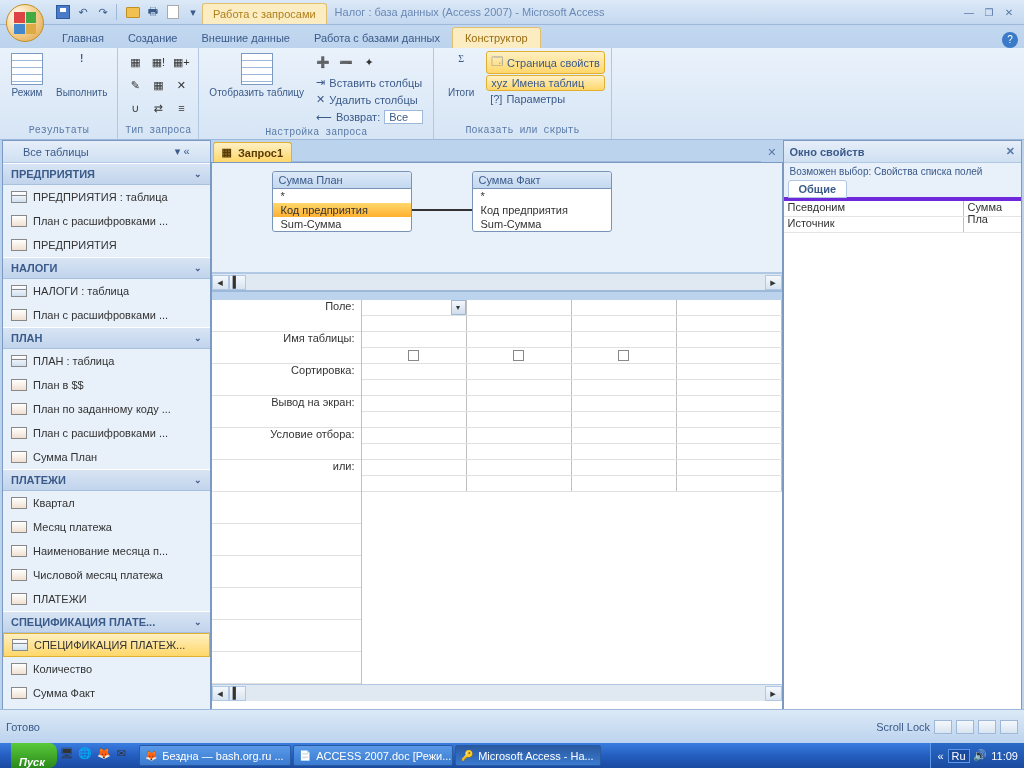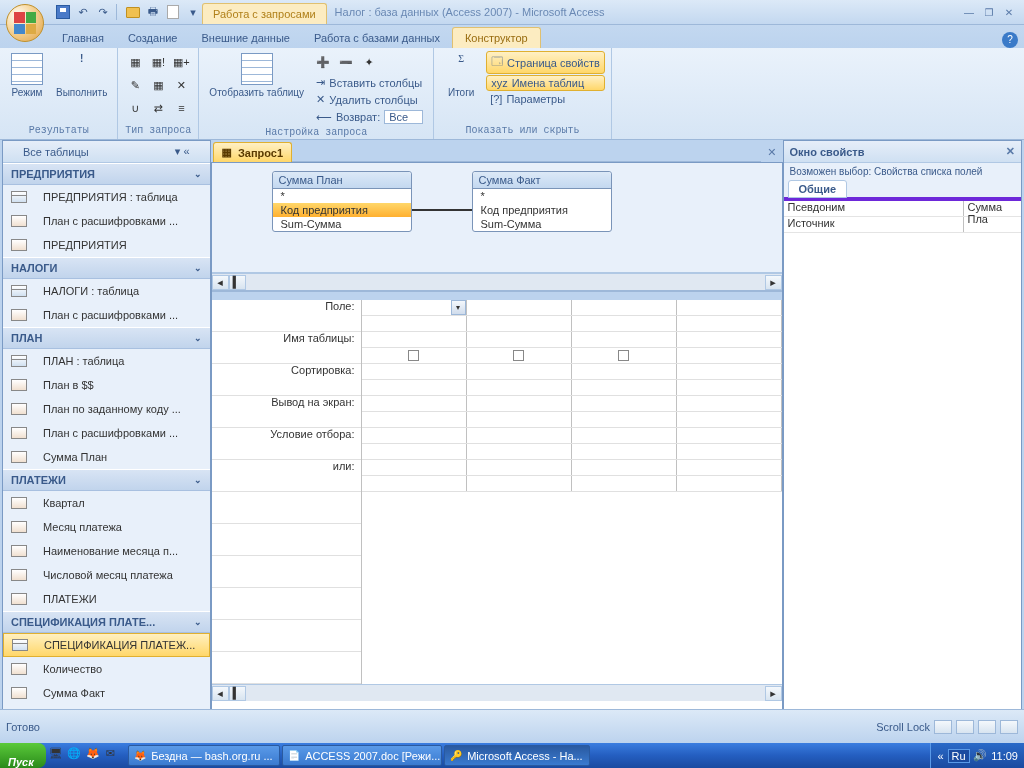--- a/index.html
+++ b/index.html
@@ -42,21 +42,21 @@
 
 
 .workspace { position: absolute; top: 140px; bottom: 42px; left: 2px; right: 2px; display: flex; background: #9db8d9; }
 
 
 .navpane { width: 222px; background: #e8f0fa; border: 1px solid #7a9ac4; display: flex; flex-direction: column; }
 .nav-header { height: 22px; background: linear-gradient(#e6eef9,#cfe0f2); border-bottom:1px solid #b0c8e4; display:flex; align-items:center; padding:0 20px; color:#3a5a8a; }
 .nav-header .chev { margin-left:auto; }
 .nav-group-hdr { height: 22px; background: linear-gradient(#d8e4f4,#c1d4ec); border-top:1px solid #fff; border-bottom:1px solid #a8c0e0; display:flex; align-items:center; padding:0 8px; font-weight:bold; color:#3a5a8a; }
 .nav-group-hdr .chev { margin-left: auto; font-size:9px; }
-.nav-item { height: 24px; display: flex; align-items: center; padding: 0 4px 0 8px; gap: 16px; color:#333; cursor:default; white-space:nowrap; overflow:hidden; }
+.nav-item { height: 24px; display: flex; align-items: center; padding: 0 4px 0 8px; gap: 6px; color:#333; cursor:default; white-space:nowrap; overflow:hidden; }
 .nav-item.sel { background: linear-gradient(#fff0c0,#ffd76a); border:1px solid #e0b030; }
 .nav-scroll { flex:1; overflow:hidden; }
 .obj-ic { width:16px; height:12px; border:1px solid #888; background:linear-gradient(#fff,#d0e0f0); display:inline-block; position:relative; }
 .obj-ic.tbl::before { content:""; position:absolute; top:3px; left:0; right:0; height:1px; background:#888; }
 .obj-ic.qry { background:linear-gradient(#fff,#f0e0d0); }
 
 
 .docarea { flex:1; display:flex; flex-direction:column; background:#bcd3ee; }
 .doctabs { height: 22px; display:flex; align-items:flex-end; padding-left:2px; }
 .doctab { background: linear-gradient(#fff0c4,#ffd76a); border:1px solid #e0b030; border-bottom:none; border-radius:3px 3px 0 0; padding:3px 8px; display:flex; align-items:center; gap:6px; color:#5a3a00; font-weight:bold; }
@@ -98,21 +98,21 @@
 .prop-name { width:180px; padding:0 4px; border-right:1px solid #c0c0c0; }
 .prop-val { flex:1; padding:0 4px; }
 
 
 .statusbar { position:absolute; bottom:25px; left:0; right:0; height:34px; background:linear-gradient(#dce9f7,#bcd3ee); border-top:1px solid #9db8d9; display:flex; align-items:center; padding:0 6px; color:#3a5a8a; font-size:10px; }
 .statusbar .right { margin-left:auto; display:flex; gap:4px; align-items:center; }
 .viewbtn { width:18px; height:14px; border:1px solid #9db8d9; background:linear-gradient(#f4f8fc,#d8e4f0); }
 
 
 .taskbar { position:absolute; bottom:0; left:0; right:0; height:25px; background:linear-gradient(#3a7de0,#245ec0 50%,#1a4aa0); display:flex; align-items:center; }
-.start { height:25px; background:linear-gradient(#5aca3a,#2a8a1a); color:#fff; font-weight:bold; padding:12px 12px 0 8px; display:flex; align-items:center; font-style:italic; border-radius:0 8px 8px 0; }
+.start { height:25px; background:linear-gradient(#5aca3a,#2a8a1a); color:#fff; font-weight:bold; padding:12px 12px 0 8px; display:flex; align-items:center; font-style:italic; border-radius:0 8px 8px 0;margin-left:11px; }
 .tb-item { height:21px; background:linear-gradient(#5a9ae8,#3a7ad0); border:1px solid #2a5aa0; margin:0 1px; padding:0 6px; display:flex; align-items:center; color:#fff; gap:4px; font-size:10px; border-radius:2px; max-width:160px; overflow:hidden; white-space:nowrap; }
 .tb-item.active { background:linear-gradient(#2a5aa0,#3a7ad0); }
 .tb-ql { display:flex; gap:1px; padding:0 3px; }
 .tb-ql .qi { width:18px; height:18px; }
 .tray { margin-left:auto; background:linear-gradient(#2a6ac8,#1a4aa0); height:25px; display:flex; align-items:center; padding:0 6px; gap:4px; color:#fff; font-size:10px; border-left:1px solid #5a9ae8; }
 .lang { background:#1a4aa0; border:1px solid #5a9ae8; padding:0 3px; color:#fff; }
 
 
 .i-save{width:14px;height:14px;background:#4a7ac8;border:1px solid #2a5aa0;position:relative;} .i-save::after{content:"";position:absolute;top:2px;left:3px;width:6px;height:4px;background:#fff;}
 .i-folder{width:14px;height:11px;background:#f0c050;border:1px solid #c09020;border-radius:1px;}

